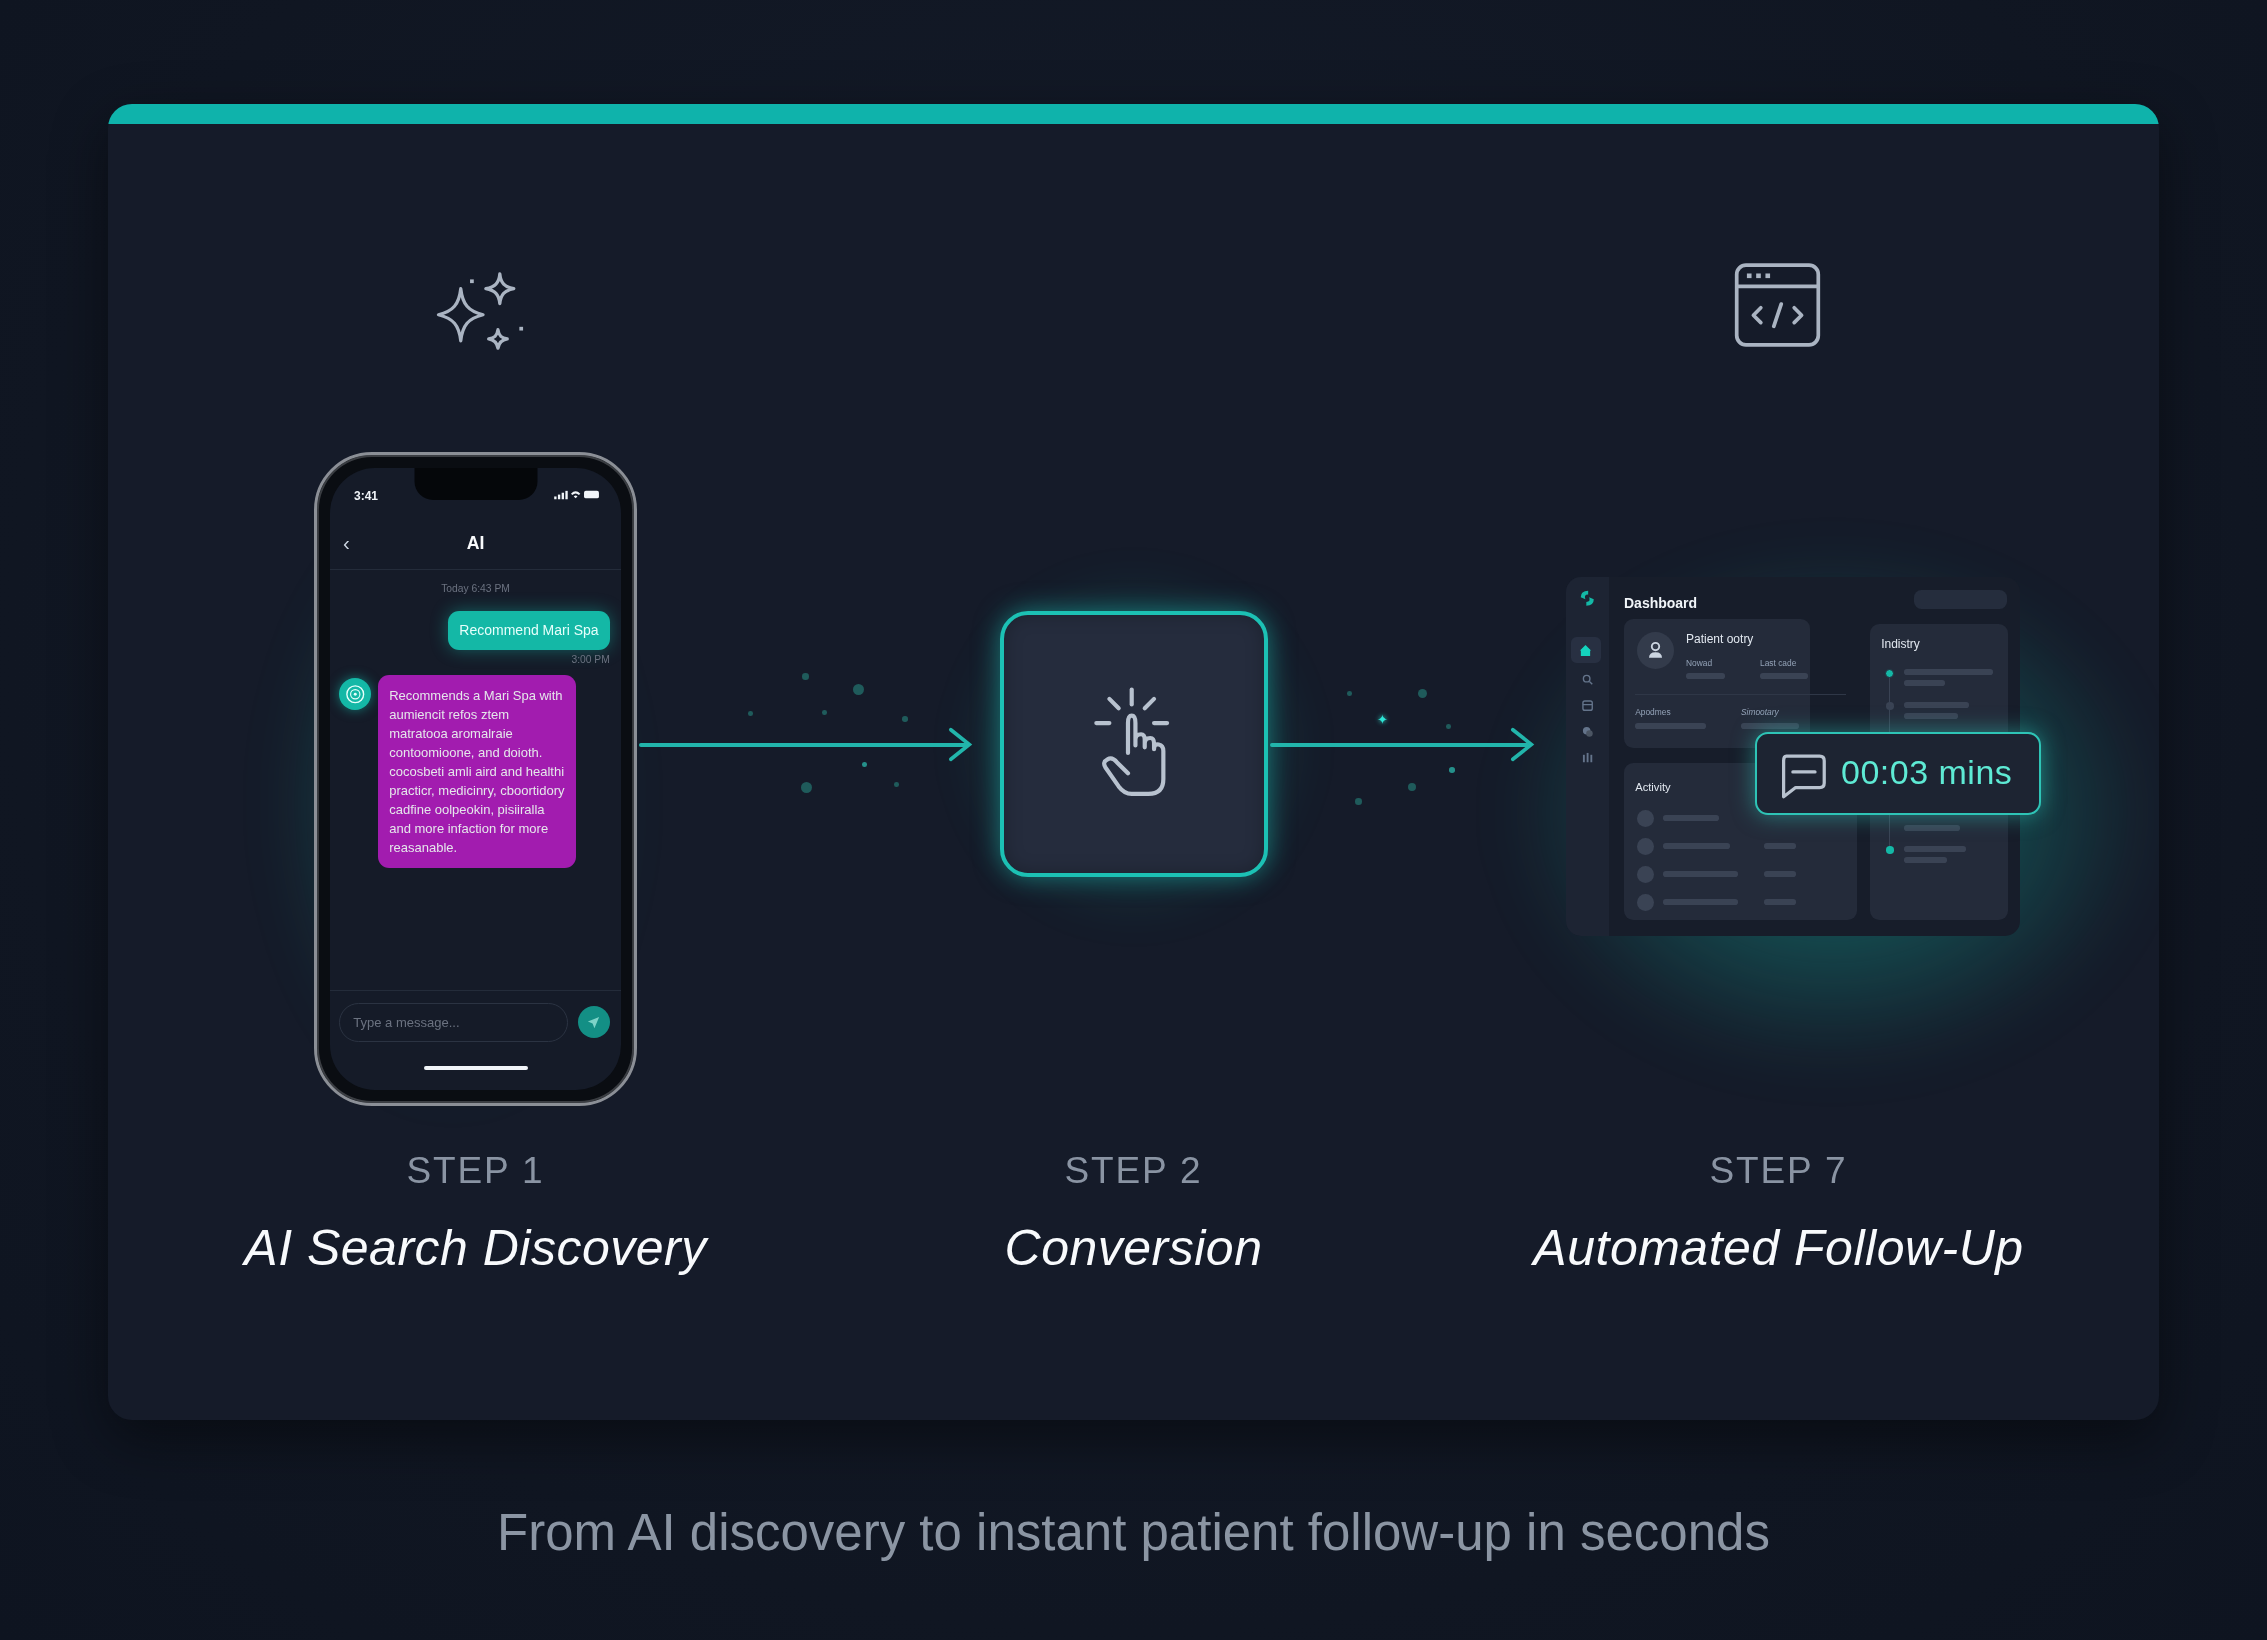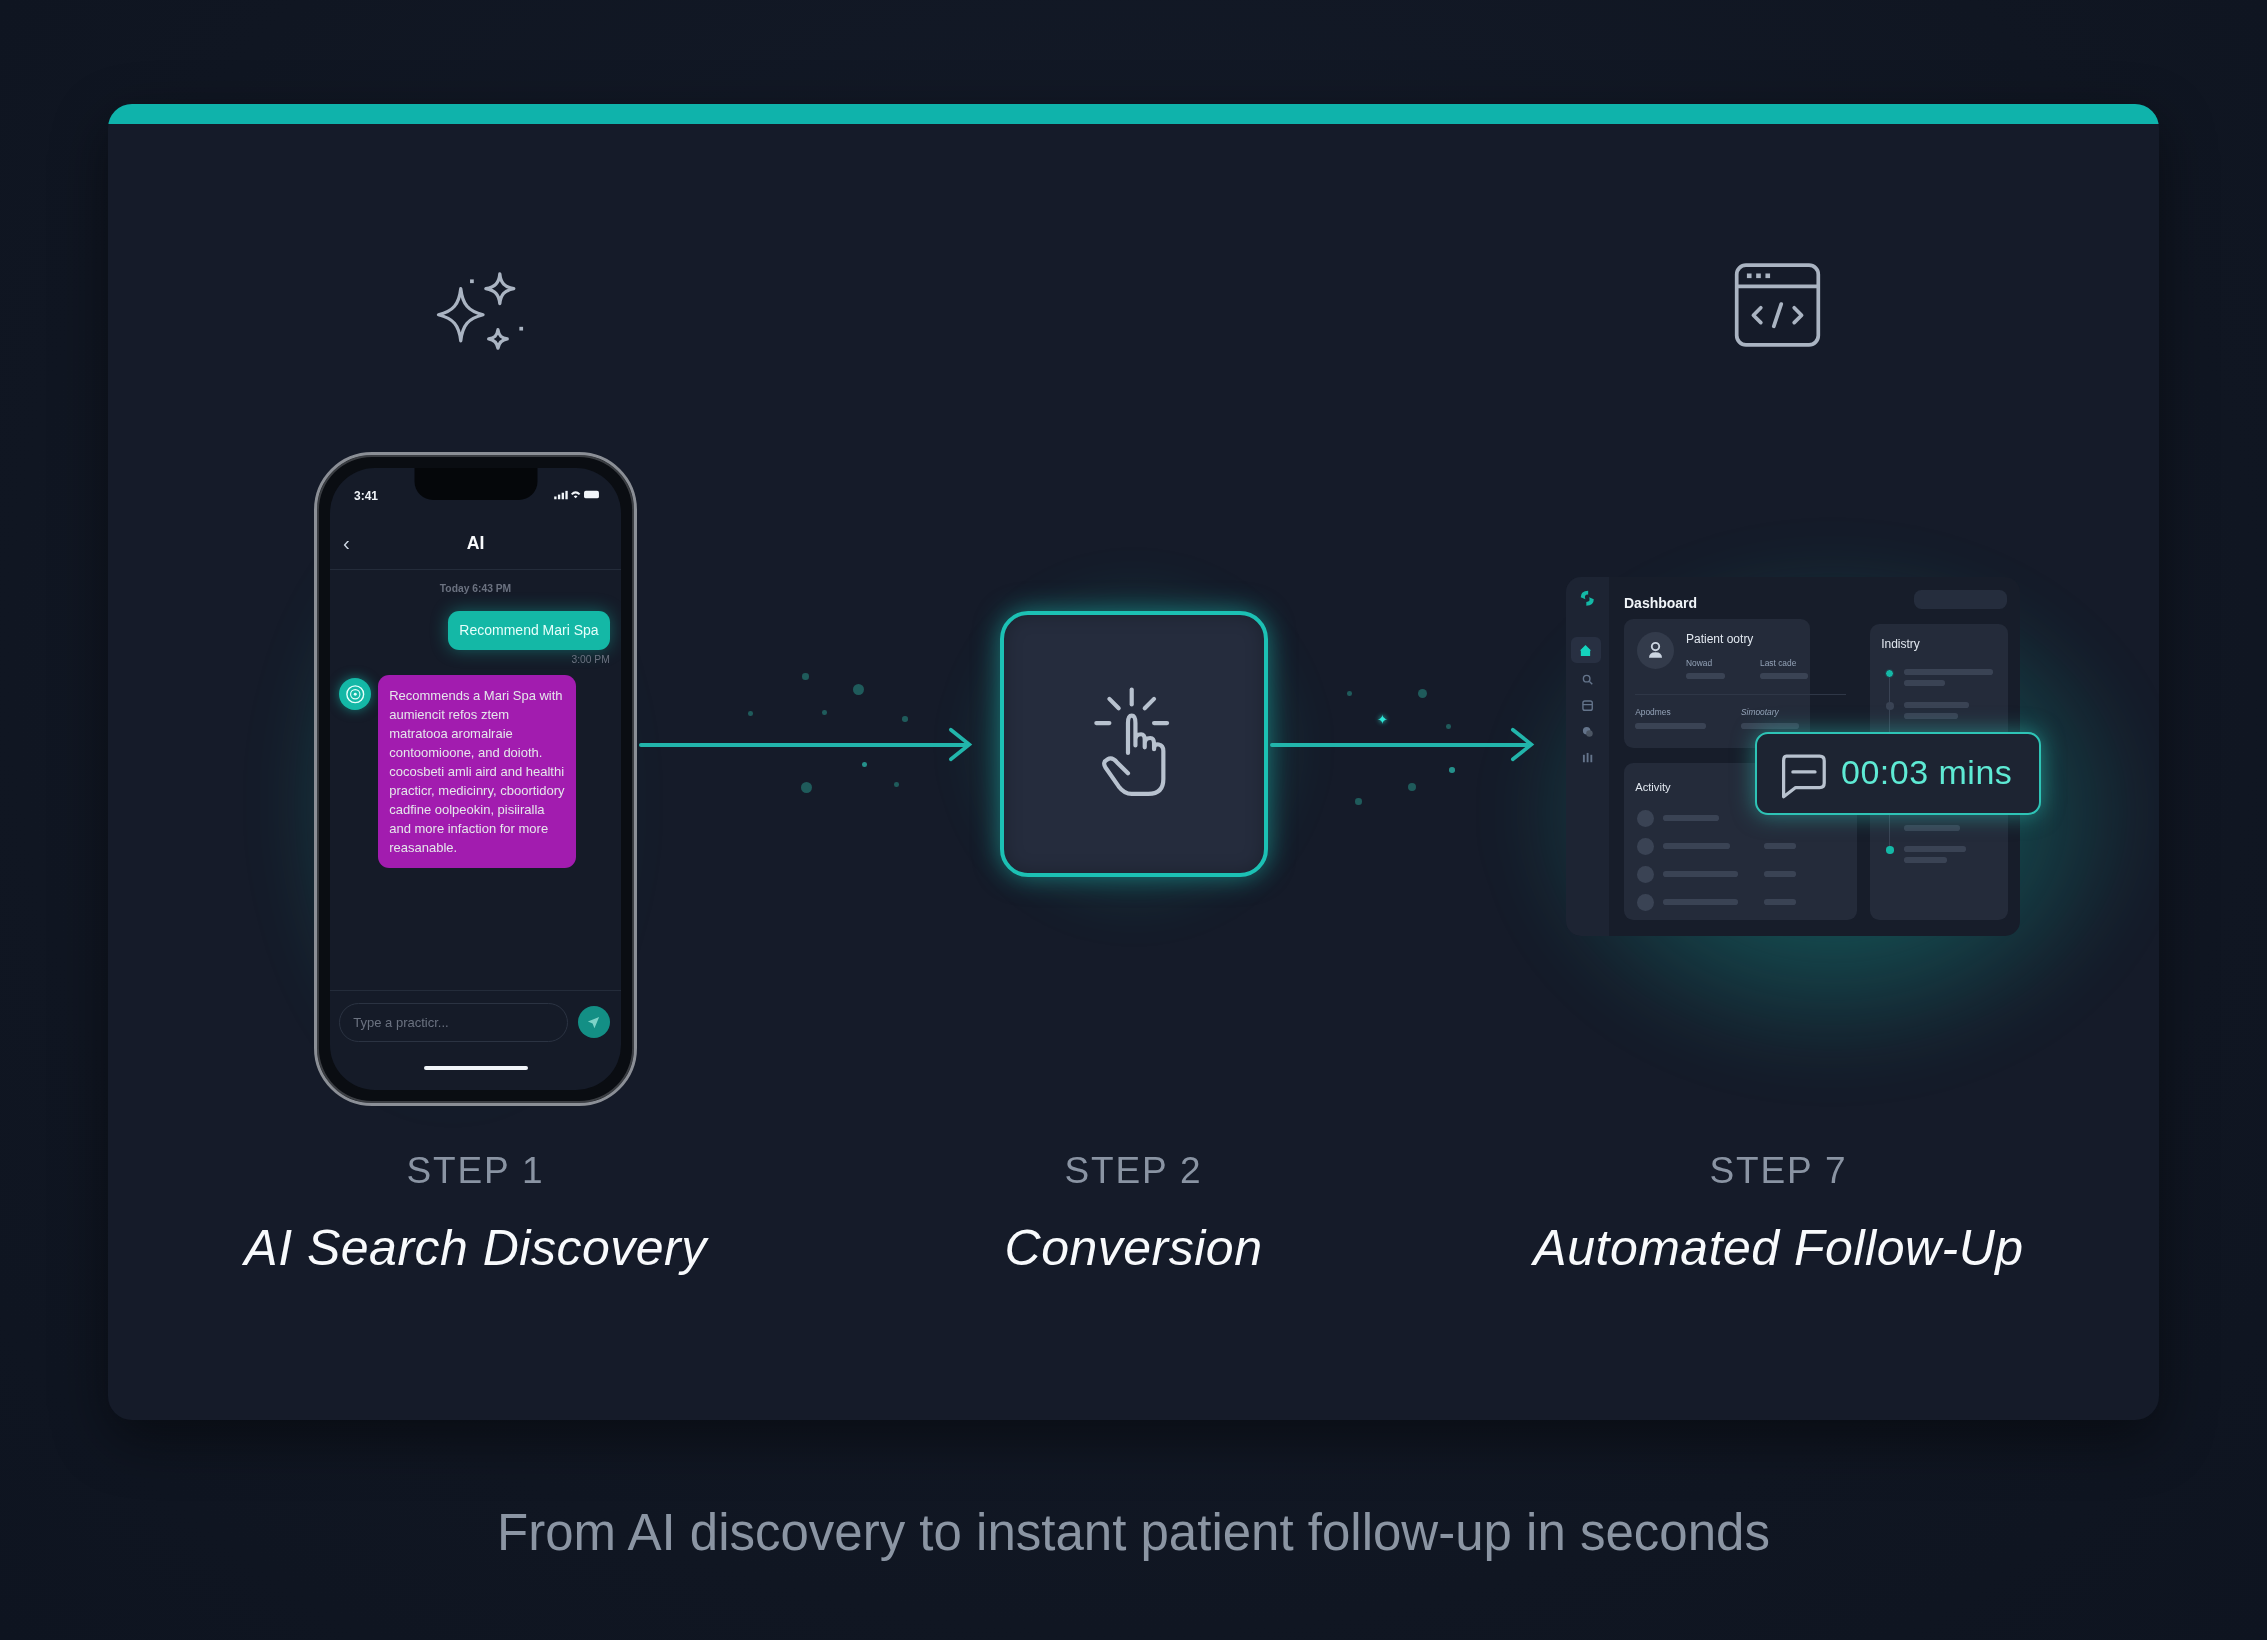--- a/index.html
+++ b/index.html
@@ -13,21 +13,21 @@
   .glow-dash{position:absolute;left:1398px;top:447px;width:653px;height:522px;background:radial-gradient(ellipse,rgba(20,184,166,.5) 0%,rgba(20,184,166,.2) 45%,rgba(20,184,166,0) 70%);filter:blur(28px);}
   
   .phone{position:absolute;left:206px;top:320px;width:323px;height:654px;border-radius:58px;background:#0a0d12;border:3.7px solid #8b8f96;box-shadow:0 0 0 1.9px #3a3d42 inset;margin-top:28px;}
   .screen{position:absolute;left:13px;top:13px;right:13px;bottom:13px;border-radius:45px;background:#151b28;overflow:hidden;}
   .notch{position:absolute;left:50%;top:0;transform:translateX(-50%);width:123px;height:32px;background:#05070a;border-radius:0 0 18.6px 18.6px;}
   .status-time{position:absolute;left:24px;top:20.5px;font-size:12px;font-weight:bold;color:#f1f5f9;}
   .status-icons{position:absolute;right:20.5px;top:20.5px;font-size:10.3px;color:#f1f5f9;letter-spacing:1.9px;}
   .chat-header{position:absolute;left:0;right:0;top:52px;height:50px;border-bottom:0.9px solid #242c3a;}
   .back{position:absolute;left:13px;top:11.2px;font-size:20.5px;color:#cbd5e1;}
   .chat-title{position:absolute;left:0;right:0;top:13px;text-align:center;font-size:17.7px;font-weight:bold;color:#f8fafc;}
-  .date{position:absolute;left:0;right:0;top:115px;text-align:center;font-size:10.3px;color:#6b7280;font-weight:bold;}
+  .date{position:absolute;left:0;right:0;top:115px;text-align:center;font-size:10.3px;color:#6b7280;}
   .bubble-out{position:absolute;right:11.2px;top:143px;height:39px;padding:0 11.2px;line-height:39px;border-radius:11.2px;background:#14b8a6;color:#e6fffb;font-size:14px;box-shadow:0 0 17px rgba(20,184,166,.45);}
   .time-out{position:absolute;right:11.2px;top:186px;font-size:10.3px;color:#6b7280;}
   .avatar{position:absolute;left:9.3px;top:210px;width:32px;height:32px;border-radius:50%;background:#14b8a6;box-shadow:0 0 11.2px rgba(20,184,166,.6);display:flex;align-items:center;justify-content:center;}
   .bubble-in{position:absolute;left:48px;top:207px;width:198px;padding:11.2px 11.2px;border-radius:11.2px;background:#a21caf;color:#e5e7eb;font-size:13px;line-height:19px;}
   .composer-line{position:absolute;left:0;right:0;bottom:99px;border-top:0.9px solid #242c3a;}
   .composer{position:absolute;left:9.3px;bottom:48px;width:229px;height:39px;border-radius:19.6px;border:0.9px solid #2b3342;color:#6b7280;font-size:13px;line-height:37px;padding-left:13px;}
   .send{position:absolute;right:11.2px;bottom:52px;width:32px;height:32px;border-radius:50%;background:#138f85;display:flex;align-items:center;justify-content:center;}
   .home-bar{position:absolute;left:50%;bottom:20.5px;transform:translateX(-50%);width:104px;height:3.7px;border-radius:1.9px;background:#f1f5f9;}
   
   .arrow-line{position:absolute;height:3.7px;background:#22b5ab;border-radius:1.9px;}
@@ -103,21 +103,21 @@
       <div class="time-out">3:00 PM</div>
       <div class="avatar">
         <svg width="20.5" height="20.5" viewBox="0 0 22 22">
           <circle cx="11" cy="11" r="9" fill="none" stroke="#e6fffb" stroke-width="1.5"></circle>
           <circle cx="11" cy="11" r="5" fill="none" stroke="#e6fffb" stroke-width="1.2"></circle>
           <circle cx="11" cy="11" r="1.6" fill="#e6fffb"></circle>
         </svg>
       </div>
       <div class="bubble-in">Recommends a Mari Spa with aumiencit refos ztem matratooa aromalraie contoomioone, and doioth. cocosbeti amli aird and healthi practicr, medicinry, cboortidory cadfine oolpeokin, pisiiralla and more infaction for more reasanable.</div>
       <div class="composer-line"></div>
-      <div class="composer">Type a practicr...</div>
+      <div class="composer">Type a message...</div>
       <div class="send">
         <svg width="15" height="15" viewBox="0 0 16 16">
           <path d="M14 2 L2 7 L7 9 L9 14 Z" fill="#7dd3c8"></path>
         </svg>
       </div>
       <div class="home-bar"></div>
     </div>
   </div>
 
   <div class="arrow-line" style="left:531px;top:639px;width:328px;"></div>

